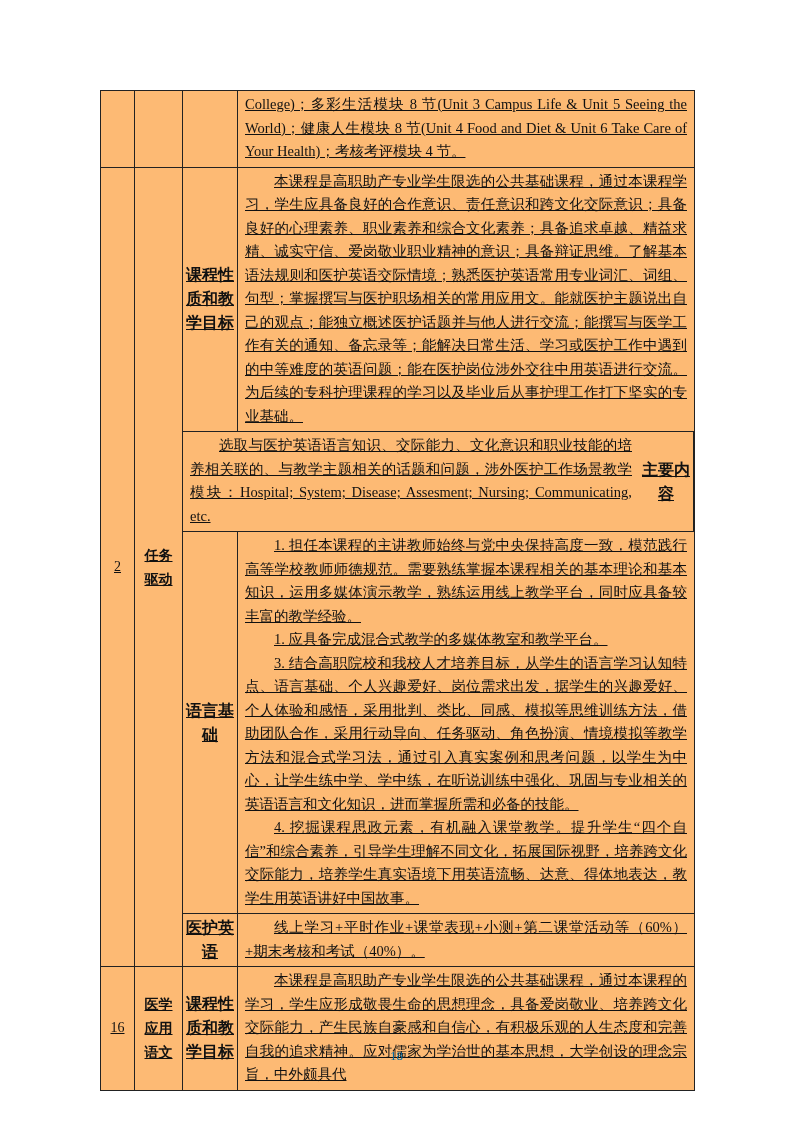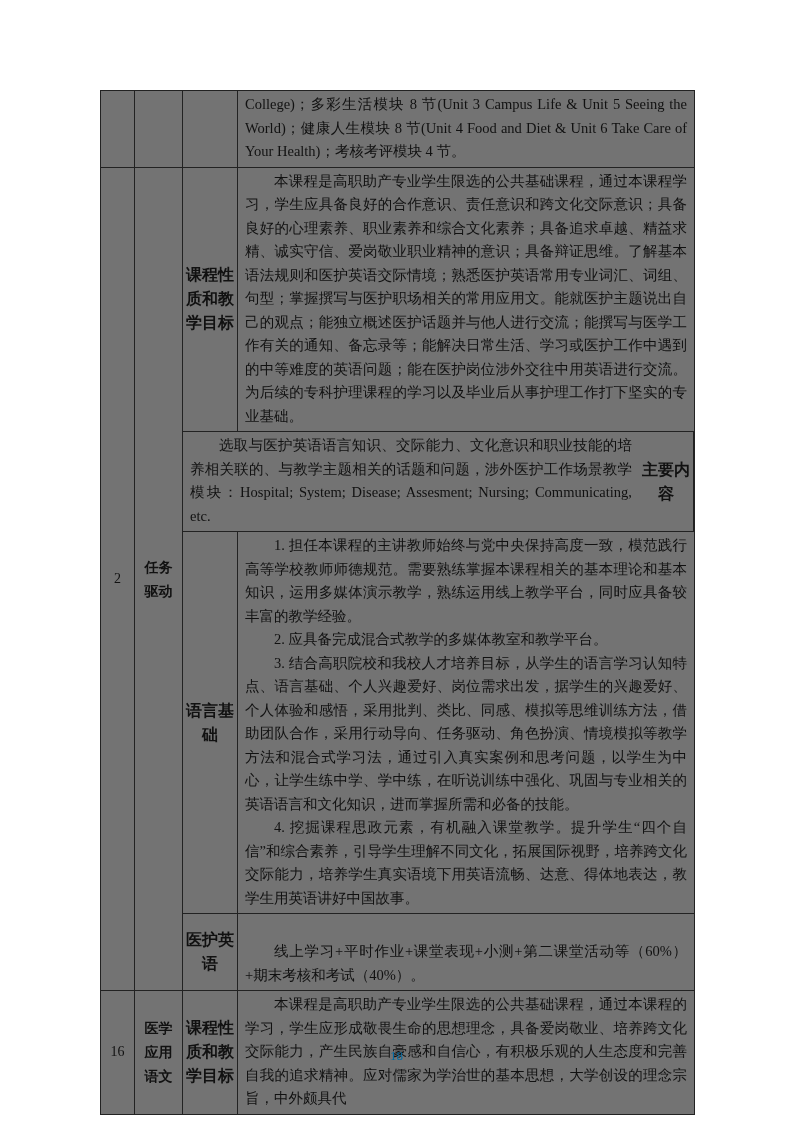--- a/index.html
+++ b/index.html
@@ -13,21 +13,22 @@
     color: #111111;
     overflow: hidden;
   }
   .doc-table {
     position: absolute;
     left: 100px;
     top: 90px;
     width: 595px;
     border: 1.5px solid #222222;
     box-sizing: border-box;
-    background: #737373;
+    background: #fdba74;
+    text-decoration: underline;
   }
   .trow { display: flex; align-items: stretch; }
   .trow + .trow { border-top: 1px solid #222222; }
   .cell {
     box-sizing: border-box;
   }
   .cell-num {
     width: 34px;
     flex: 0 0 34px;
     border-right: 1px solid #222222;
@@ -117,28 +118,28 @@
           <div class="section">
             <div class="cell cell-content" style="min-height: 70.5px;">
               <div class="para">选取与医护英语语言知识、交际能力、文化意识和职业技能的培养相关联的、与教学主题相关的话题和问题，涉外医护工作场景教学模块：Hospital; System; Disease; Assesment; Nursing; Communicating, etc.</div>
             </div>
             <div class="cell cell-label">主要内容</div>
           </div>
           <div class="section">
             <div class="cell cell-label">语言基础</div>
             <div class="cell cell-content" style="min-height: 376px;">
               <div class="para">1. 担任本课程的主讲教师始终与党中央保持高度一致，模范践行高等学校教师师德规范。需要熟练掌握本课程相关的基本理论和基本知识，运用多媒体演示教学，熟练运用线上教学平台，同时应具备较丰富的教学经验。</div>
-              <div class="para">2. 应具备完成混合式教学的多媒体教室和教学平台。</div>
+              <div class="para">1. 应具备完成混合式教学的多媒体教室和教学平台。</div>
               <div class="para">3. 结合高职院校和我校人才培养目标，从学生的语言学习认知特点、语言基础、个人兴趣爱好、岗位需求出发，据学生的兴趣爱好、个人体验和感悟，采用批判、类比、同感、模拟等思维训练方法，借助团队合作，采用行动导向、任务驱动、角色扮演、情境模拟等教学方法和混合式学习法，通过引入真实案例和思考问题，以学生为中心，让学生练中学、学中练，在听说训练中强化、巩固与专业相关的英语语言和文化知识，进而掌握所需和必备的技能。</div>
               <div class="para">4. 挖掘课程思政元素，有机融入课堂教学。提升学生“四个自信”和综合素养，引导学生理解不同文化，拓展国际视野，培养跨文化交际能力，培养学生真实语境下用英语流畅、达意、得体地表达，教学生用英语讲好中国故事。</div>
             </div>
           </div>
           <div class="section">
             <div class="cell cell-label">医护英语</div>
-            <div class="cell cell-content" style="min-height: 47px; margin-top: 24px;">
+            <div class="cell cell-content" style="min-height: 47px;">
               <div class="para">线上学习+平时作业+课堂表现+小测+第二课堂活动等（60%）+期末考核和考试（40%）。</div>
             </div>
           </div>
         </div>
       </div>
       <div class="trow">
         <div class="cell cell-num">16</div>
         <div class="cell cell-course">医学应用语文</div>
         <div class="sections">
           <div class="section">

